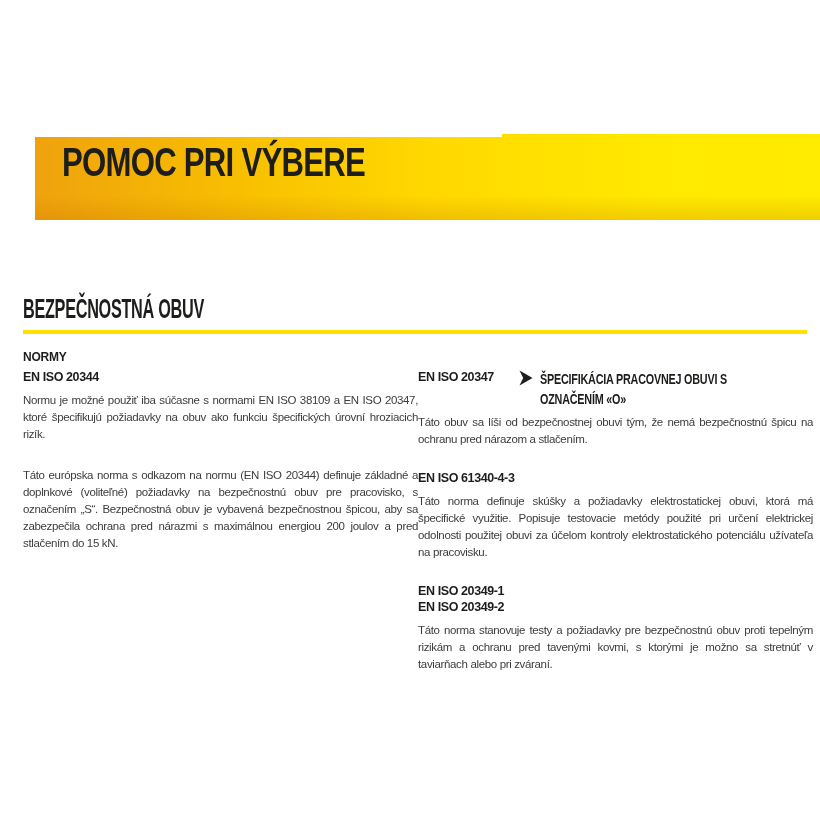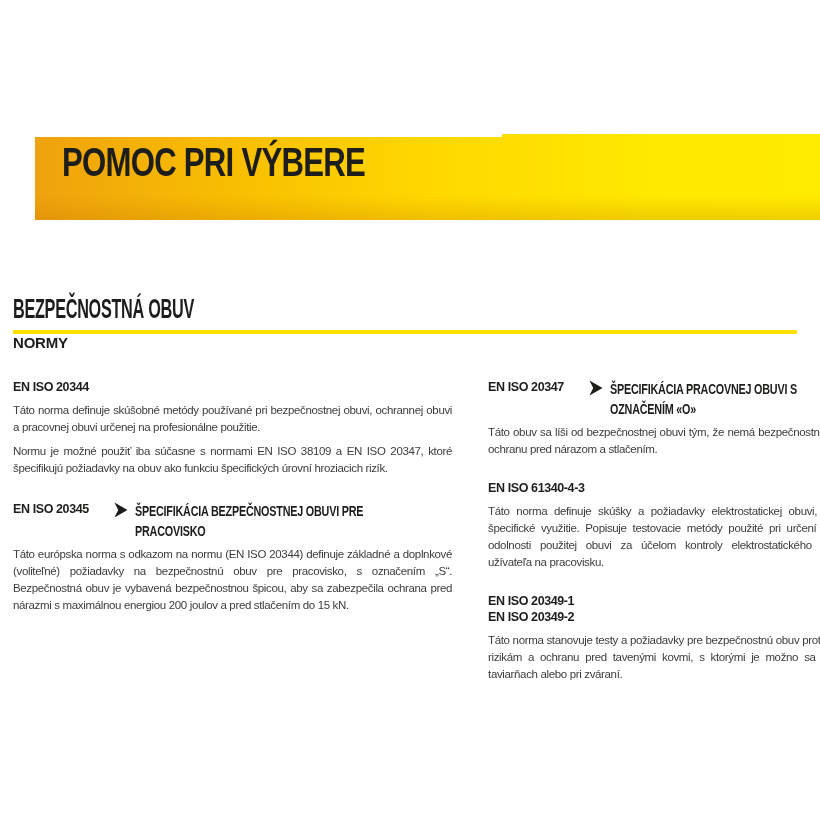--- a/index.html
+++ b/index.html
@@ -18,32 +18,32 @@
     clip-path:polygon(0 6px,467px 6px,467px 3px,100% 3px,100% 67px,789px 100%,0 100%);
     margin-left:35px;
   }
   .banner-title{
     position:absolute;left:27px;top:8px;
     font-size:41px;font-weight:bold;color:#1D1D1B;
     letter-spacing:-1px;white-space:nowrap;
     transform:scaleX(0.76);transform-origin:left top;
   }
   
-  .content{position:absolute;left:13px;top:295px;width:790px;}
+  .content{position:absolute;left:23px;top:295px;width:790px;}
   .sec-title{
     font-size:28px;font-weight:bold;color:#1D1D1B;line-height:28px;
     letter-spacing:-0.5px;white-space:nowrap;
     transform:scaleX(0.58);transform-origin:left bottom;
   }
   .rule{height:4px;background:#FFE000;margin-top:7px;width:784px;}
   .normy{
-    margin-top:0;font-size:15px;font-weight:bold;color:#1D1D1B;
+    margin-top:16px;font-size:12px;font-weight:bold;color:#1D1D1B;
     letter-spacing:-0.2px;
   }
-  .cols{display:grid;grid-template-columns:1fr 1fr;column-gap:36px;margin-top:28px;}
+  .cols{display:grid;grid-template-columns:1fr 1fr;margin-top:5px;}
   .sec{margin:0;}
   .sec.gap-lg{margin-top:24px;}
   .sec.gap-md{margin-top:22px;}
   .code{
     font-size:12.5px;font-weight:bold;color:#1D1D1B;
     letter-spacing:-0.4px;line-height:16px;white-space:nowrap;
   }
   .sec-head{display:flex;align-items:flex-start;}
   .code-cell{width:100px;flex:none;}
   .arrow-cell{flex:none;width:16px;margin:0 6px 0 0;padding-top:1px;}
@@ -75,37 +75,24 @@
   <div class="sec-title">BEZPEČNOSTNÁ OBUV</div>
   <div class="rule"></div>
   <div class="normy">NORMY</div>
 
   <div class="cols">
 
     <div class="col">
 
       <div class="sec">
         <div class="code">EN ISO 20344</div>
-        <p class="para">Táto norma definuje skúšobné metódy používané pri bezpečnostnej obuvi, ochrannej obuvi a pracovnej obuvi určenej na profesionálne použitie.</p>
         <p class="para">Normu je možné použiť iba súčasne s normami EN ISO 38109 a EN ISO 20347, ktoré špecifikujú požiadavky na obuv ako funkciu špecifických úrovní hroziacich rizík.</p>
       </div>
 
       <div class="sec gap-lg">
-        <div class="sec-head">
-          <div class="code code-cell">EN ISO 20345</div>
-          <div class="arrow-cell">
-            <svg class="arrow" width="15" height="16" viewBox="0 0 15 16">
-              <path d="M1.5,0.5 L14.5,8 L1.5,15.5 L5.2,8 Z" fill="#1D1D1B"></path>
-            </svg>
-          </div>
-          <div class="sub-heading">
-            <span class="hl">ŠPECIFIKÁCIA BEZPEČNOSTNEJ OBUVI PRE</span>
-            <span class="hl">PRACOVISKO</span>
-          </div>
-        </div>
         <p class="para para-tight">Táto európska norma s odkazom na normu (EN ISO 20344) definuje základné a doplnkové (voliteľné) požiadavky na bezpečnostnú obuv pre pracovisko, s označením „S“. Bezpečnostná obuv je vybavená bezpečnostnou špicou, aby sa zabezpečila ochrana pred nárazmi s maximálnou energiou 200 joulov a pred stlačením do 15 kN.</p>
       </div>
 
     </div>
 
     <div class="col">
 
       <div class="sec">
         <div class="sec-head">
           <div class="code code-cell">EN ISO 20347</div>

